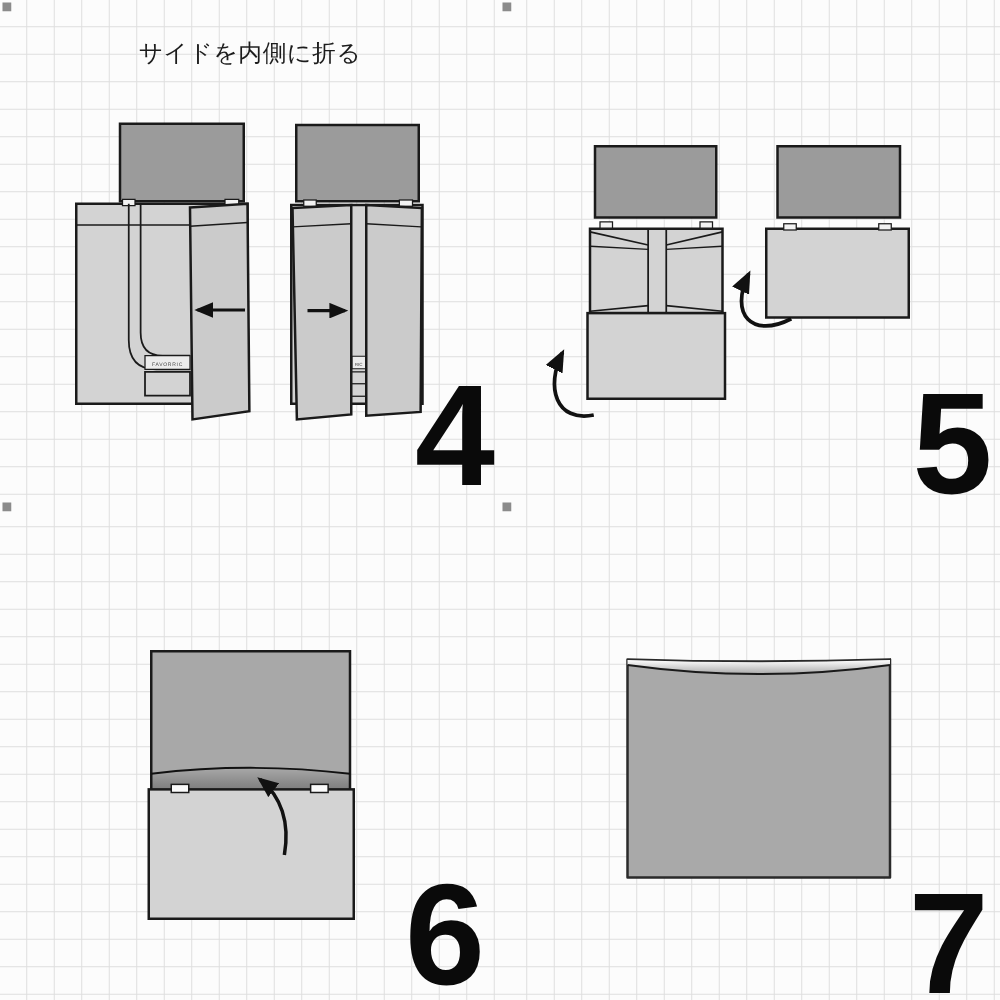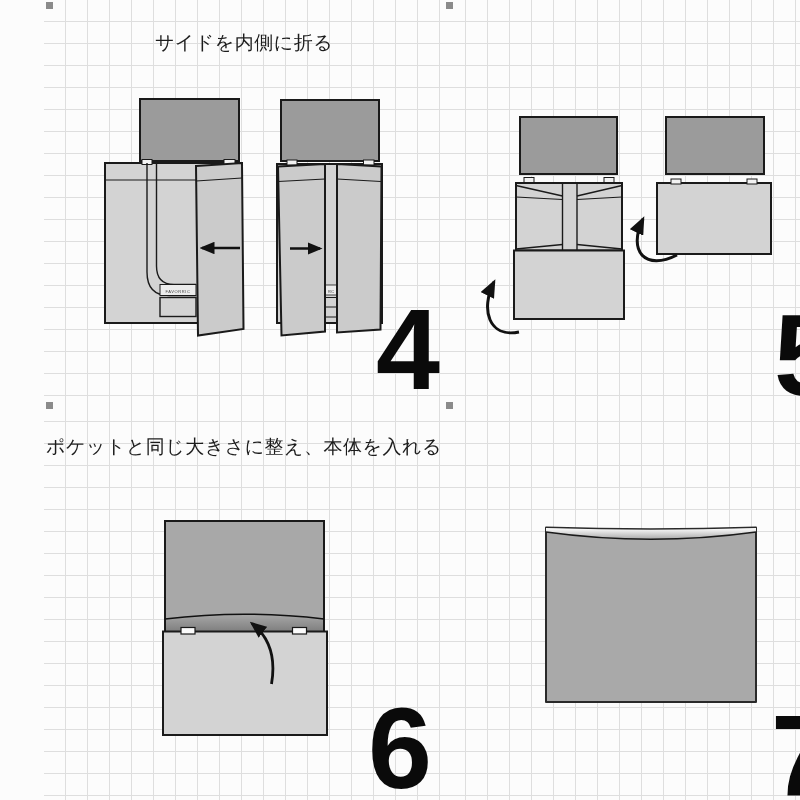--- a/index.html
+++ b/index.html
@@ -17,21 +17,20 @@
   .quadrant{
     position:relative;
     width:400px;height:400px;
     background-color:#fcfcfc;
     background-image:
       linear-gradient(to right,#dedede 1px,transparent 1px),
       linear-gradient(to bottom,#dedede 1px,transparent 1px);
     background-size:22px 22px;
     background-position:-1px -1px;
     overflow:hidden;
-    margin-left:44px;
   }
   
   .quadrant::before{
     content:"";
     position:absolute;top:2px;left:2px;width:7px;height:7px;
     background:#777;opacity:.85;
   }
   .step-title{
     position:absolute;top:30px;left:0;width:100%;
     text-align:center;
@@ -135,21 +134,20 @@
         <rect x="227" y="179" width="10" height="5" fill="#f2f2f2" stroke="#1a1a1a" stroke-width="1"></rect>
         <rect x="303" y="179" width="10" height="5" fill="#f2f2f2" stroke="#1a1a1a" stroke-width="1"></rect>
         <path d="M233,255 C202,271 183,252 199,219" fill="none" stroke="#111" stroke-width="3" marker-end="url(#m5)"></path>
       </g>
     </svg>
 
     <div class="step-number" id="num5">5</div>
   </div>
 
   <div class="quadrant bottom">
-    <div class="step-title">ポケットと同じ大きさに整え、本体を入れる</div>
 
     <svg class="figure" viewBox="0 0 400 400">
       <defs>
         <marker id="m6" viewBox="0 0 6 5" refX="5" refY="2.5" markerWidth="6" markerHeight="5" orient="auto" markerUnits="strokeWidth">
           <path d="M0,0 L6,2.5 L0,5 Z" fill="#111"></path>
         </marker>
         <linearGradient id="shade6" x1="0" y1="0" x2="0" y2="1">
           <stop offset="0" stop-color="#000" stop-opacity="0"></stop>
           <stop offset="1" stop-color="#000" stop-opacity="0.25"></stop>
         </linearGradient>

